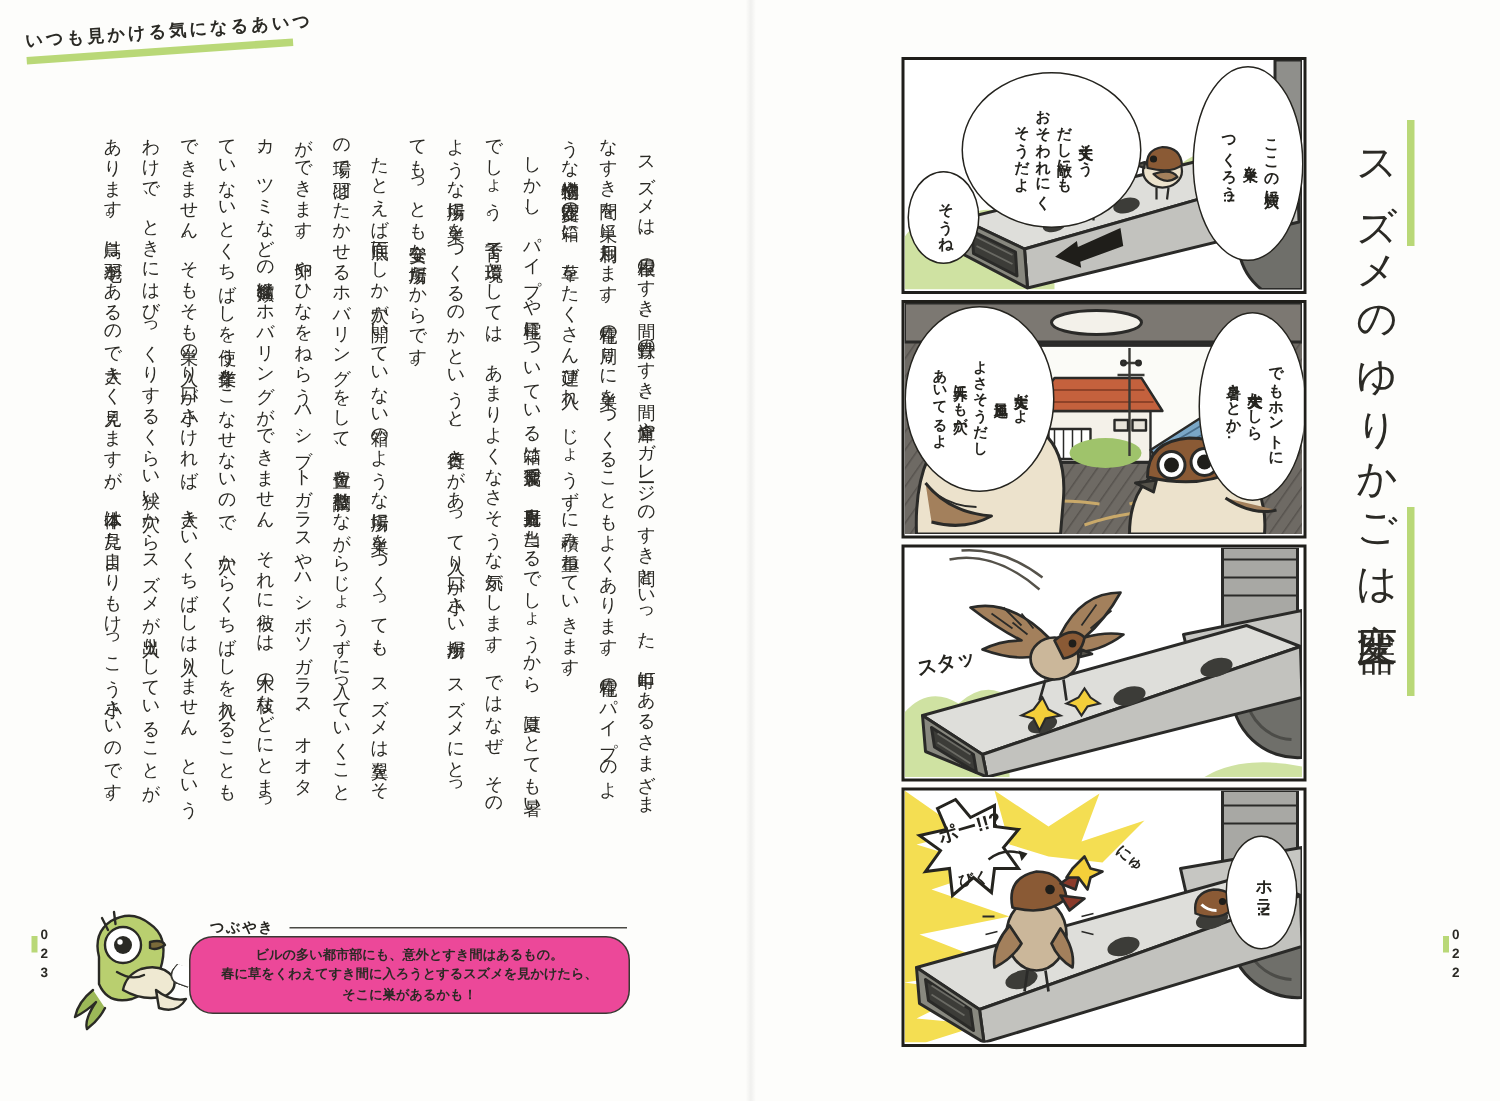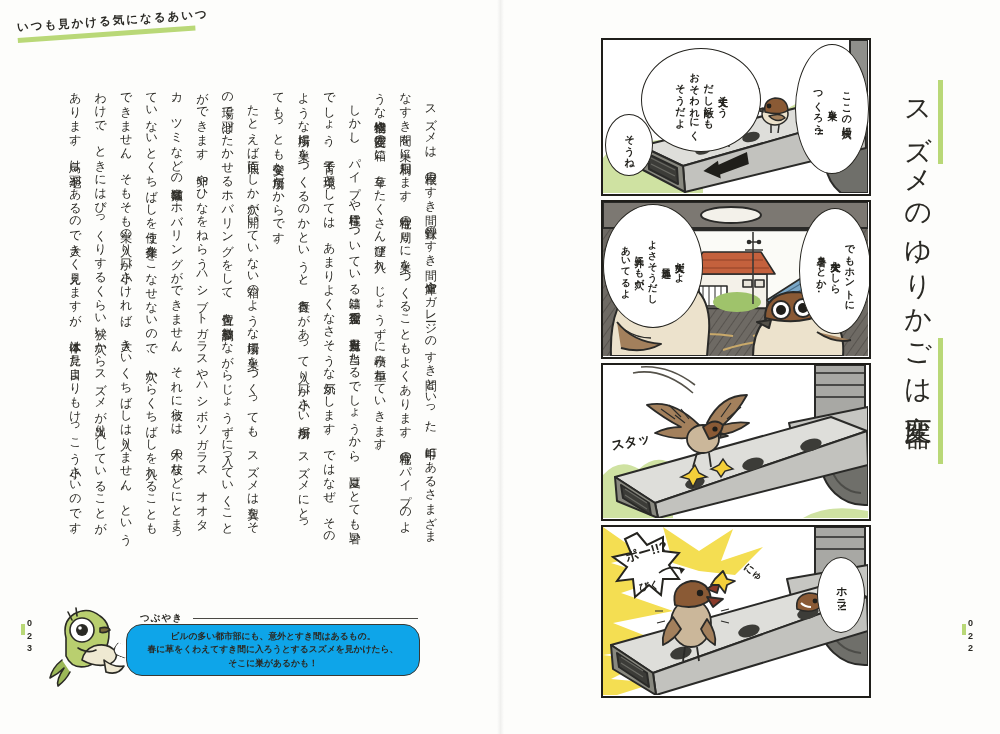--- a/index.html
+++ b/index.html
@@ -22,21 +22,21 @@
     font-family:"Liberation Serif","DejaVu Serif",serif;
     font-size:12px;line-height:25.4px;letter-spacing:0.2px;color:#2b2a25;
   }
   .main-text p{margin:0;text-indent:1em;}
 
   .tsubuyaki-label{position:absolute;left:140px;top:612px;width:278px;display:flex;align-items:center;gap:10px;}
   .tsubuyaki-label .lbl{font-size:9.5px;font-weight:700;letter-spacing:1px;}
   .tsubuyaki-label .rule{flex:1;height:1.5px;background:#4a4944;}
   .tsubuyaki-bubble{
     position:absolute;left:126px;top:624px;width:292px;height:50px;
-    background:#0ea5e9;border:1.5px solid #3a3934;border-radius:16px;
+    background:#ec4899;border:1.5px solid #3a3934;border-radius:16px;
     display:flex;align-items:center;justify-content:center;text-align:center;
     font-size:8.8px;font-weight:700;line-height:1.55;white-space:pre-line;color:#2b2a25;
   }
   .tsubuyaki-tail{
     position:absolute;left:113px;top:644px;width:16px;height:12px;background:#fff;
     border-left:1.5px solid #3a3934;border-bottom:1.5px solid #3a3934;
     transform:rotate(20deg) skewX(-20deg);border-radius:0 0 0 10px;
   }
   .page-num{position:absolute;writing-mode:vertical-rl;text-orientation:upright;
     font-size:9px;font-weight:700;letter-spacing:2.5px;color:#2b2a25;}

